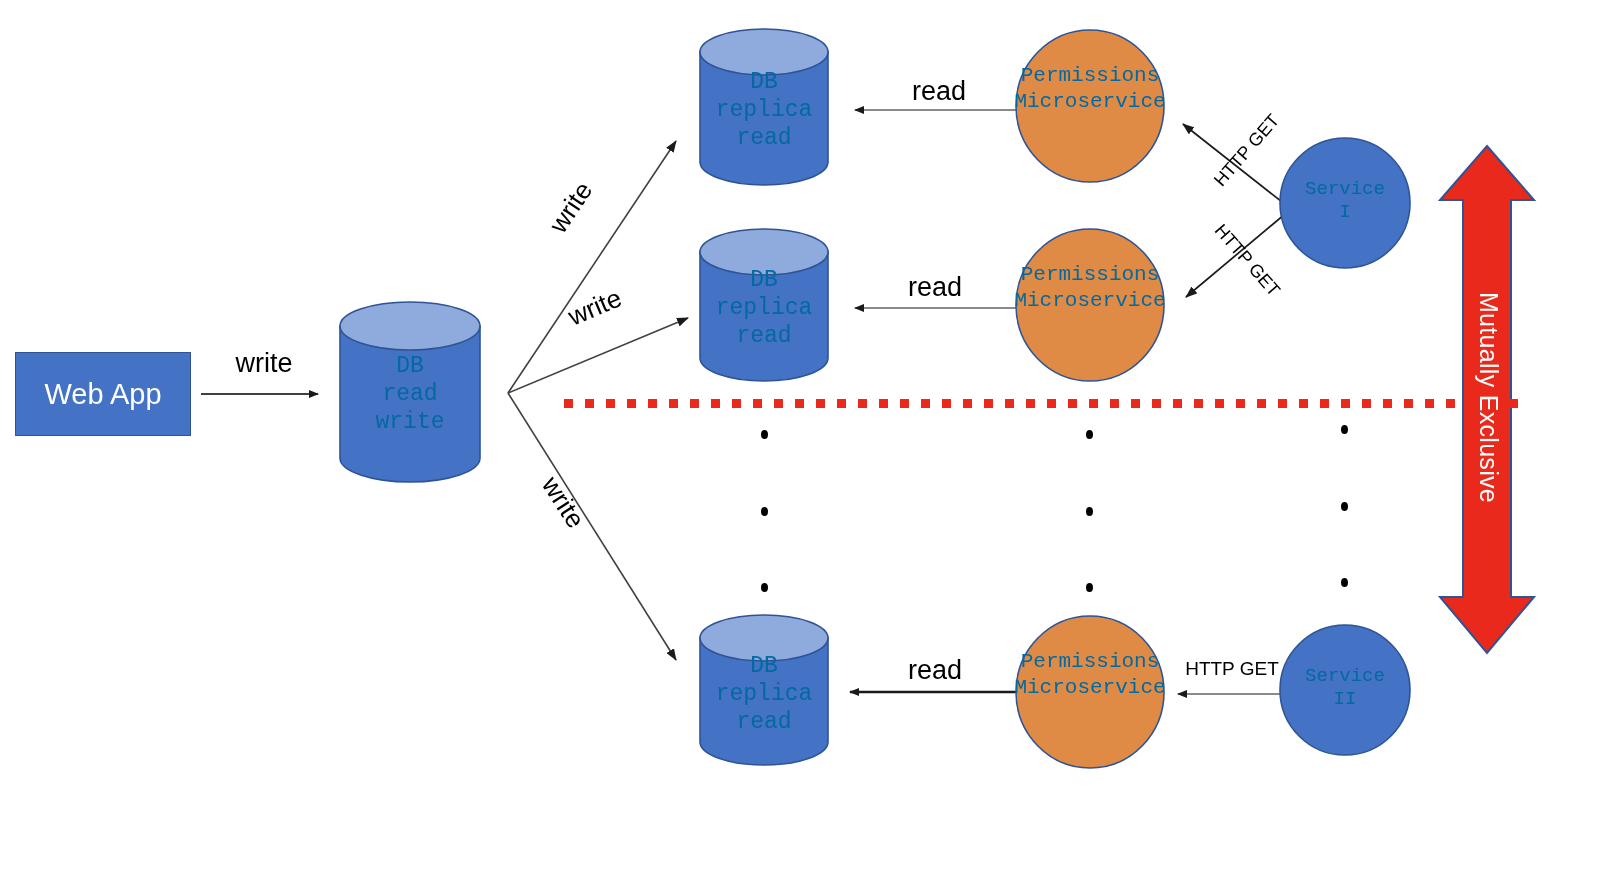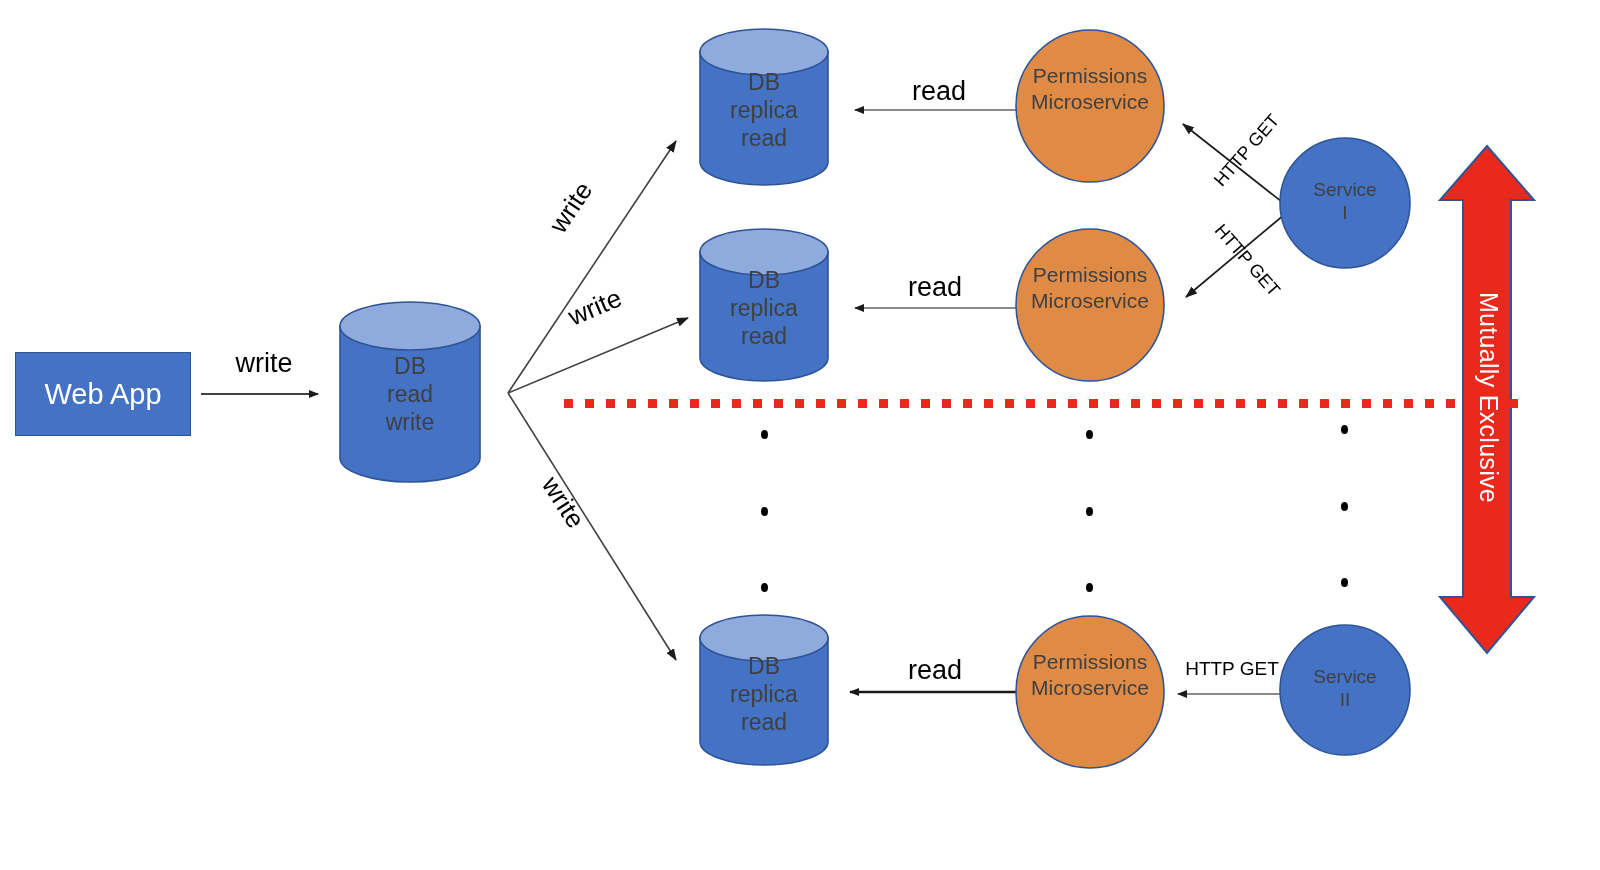--- a/index.html
+++ b/index.html
@@ -18,25 +18,26 @@
   svg.layer {
     position: absolute;
     left: 0;
     top: 0;
     width: 1600px;
     height: 870px;
     overflow: visible;
   }
   .node-label {
     position: absolute;
-    color: #404040;
+    color: #0369a1;
     text-align: center;
     line-height: 1.22;
     pointer-events: none;
     white-space: nowrap;
+    font-family: Liberation Mono, monospace;
   }
   .edge-label {
     position: absolute;
     color: #000000;
     white-space: nowrap;
     text-align: center;
   }
   .webapp-box {
     position: absolute;
     background: #4472C4;

